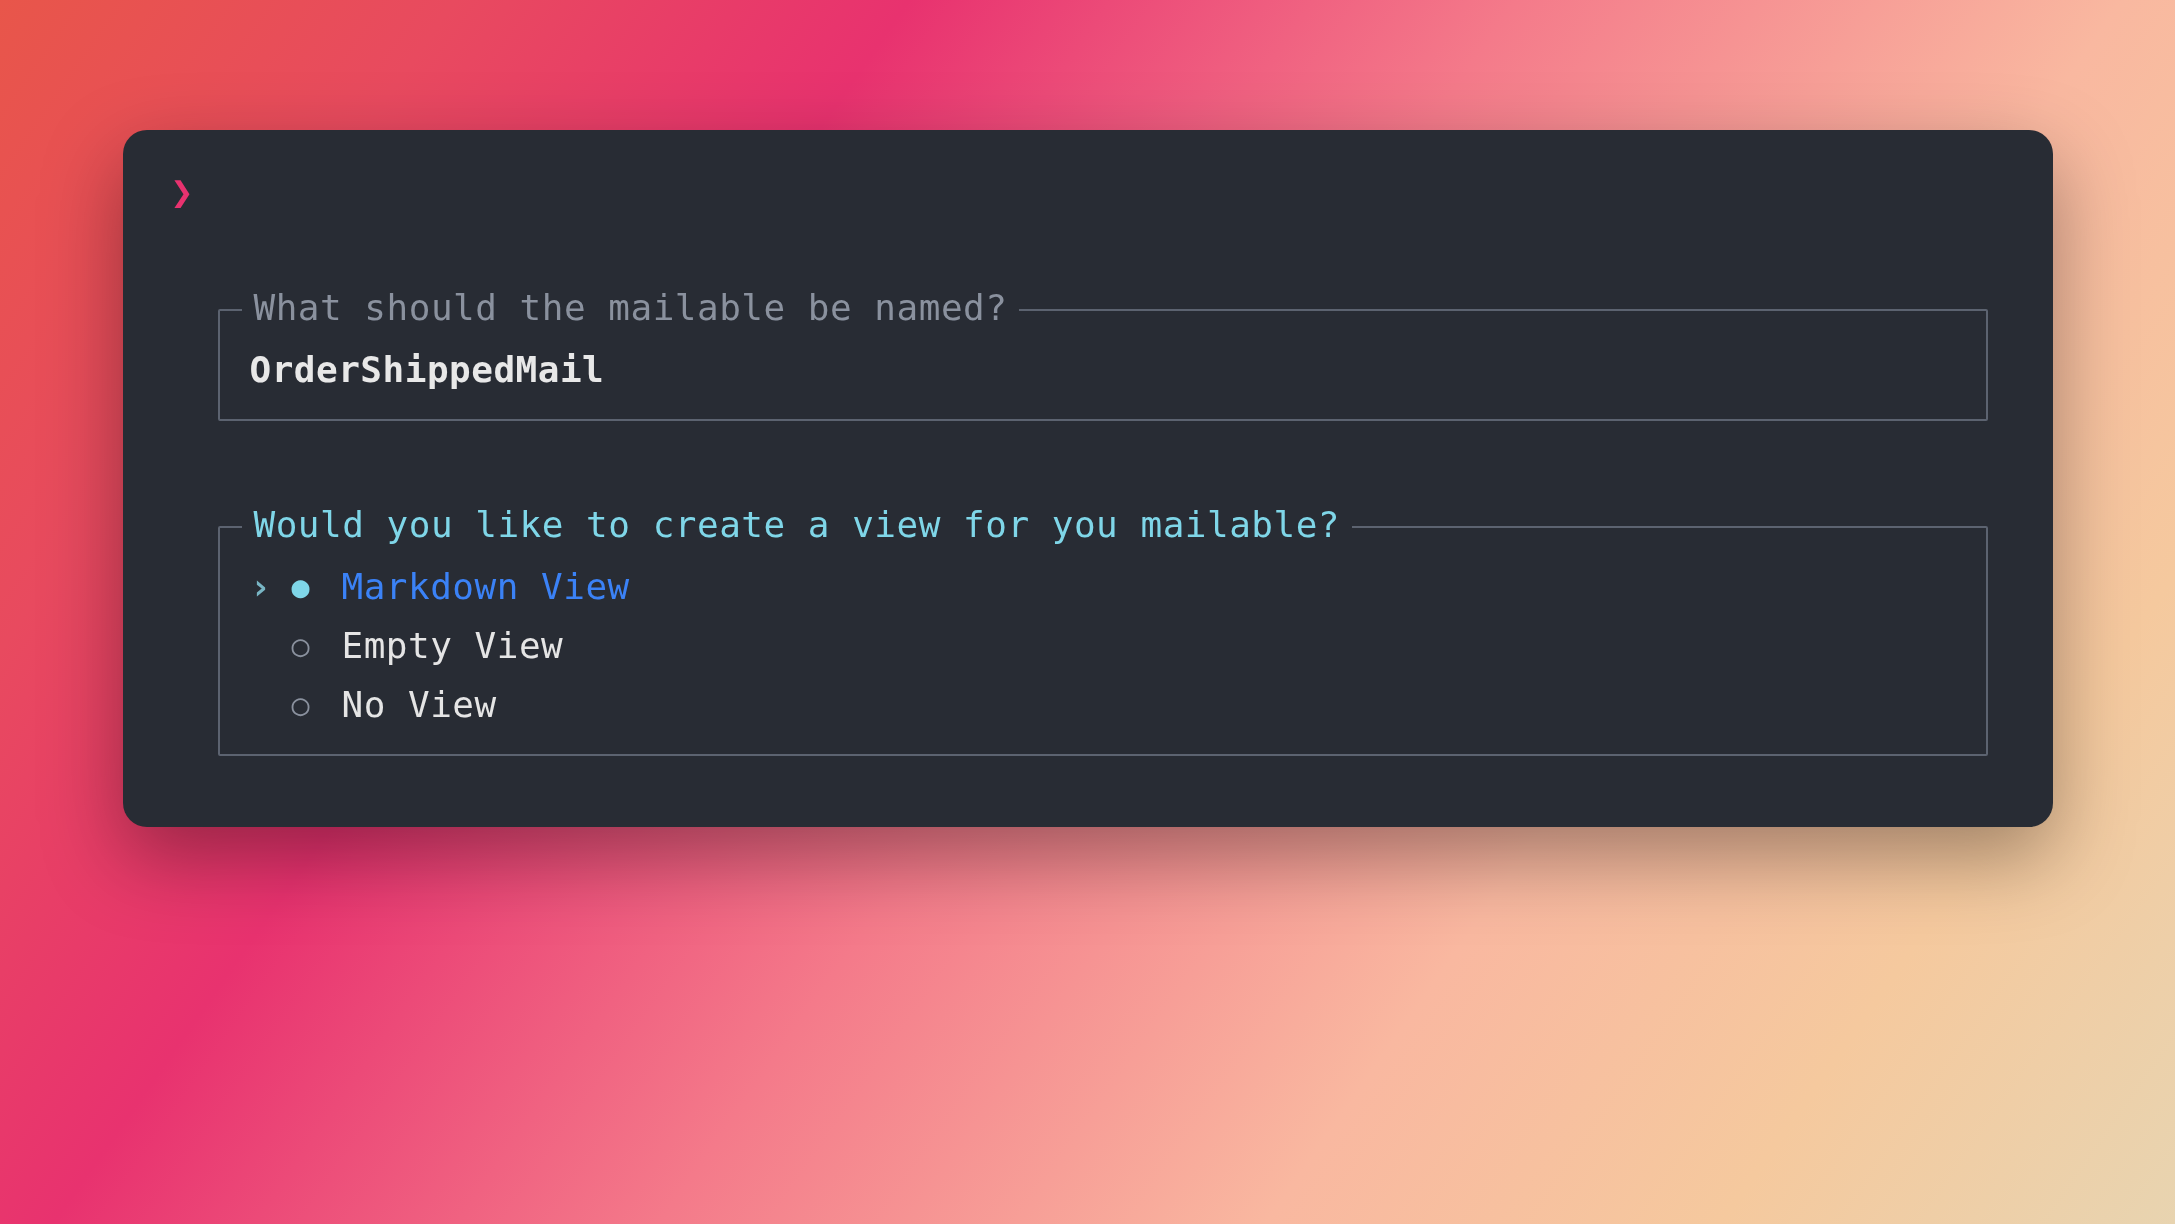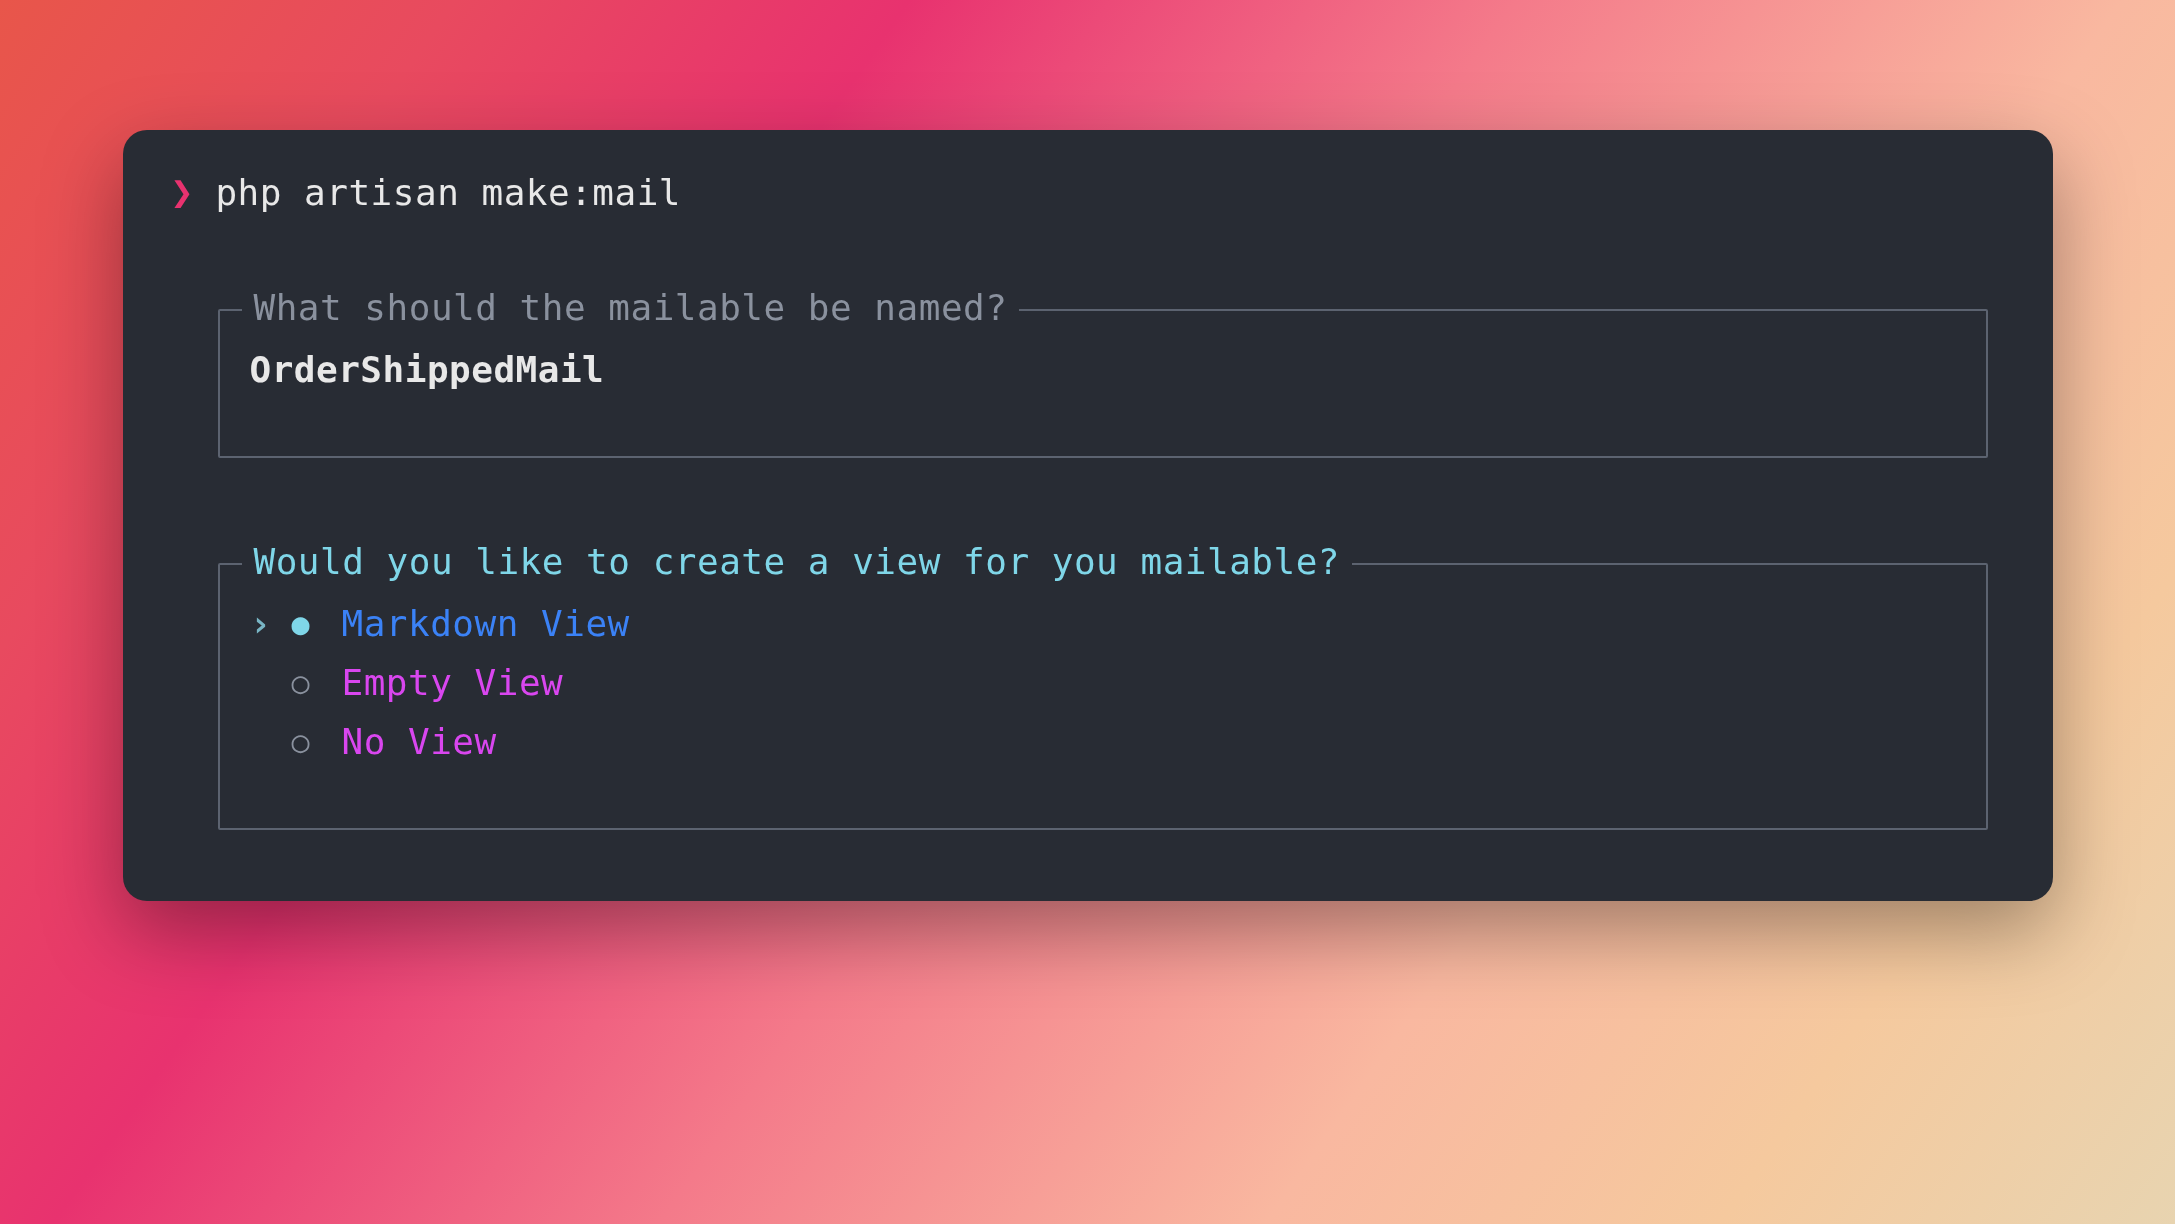--- a/index.html
+++ b/index.html
@@ -54,21 +54,21 @@
       font-weight: 500;
       letter-spacing: 0.5px;
     }
 
     .fieldset {
       position: relative;
       border: 2px solid #5c6370;
       border-radius: 2px;
       margin-left: 55px;
       margin-right: 25px;
-      padding: 38px 30px 66px 30px;
+      padding: 38px 30px 29px 30px;
       margin-bottom: 105px;
     }
 
     .fieldset:last-child {
       margin-bottom: 16px;
     }
 
     .legend {
       position: absolute;
       top: -24px;
@@ -132,33 +132,32 @@
       width: 28px;
     }
 
     .option-label-selected {
       color: #3b82f6;
       font-weight: 500;
       letter-spacing: 0.5px;
     }
 
     .option-label {
-      color: #d946ef;
+      color: #e5e5e5;
       font-weight: 500;
       letter-spacing: 0.5px;
     }
   </style>
 </head>
 <body>
 
 <div class="terminal">
 
   <div class="command-line">
     <span class="prompt-symbol">❯</span>
-    <span class="command-text">php artisan make:mail</span>
   </div>
 
   <div class="fieldset">
     <div class="legend legend-gray">What should the mailable be named?</div>
     <div class="input-value">OrderShippedMail</div>
   </div>
 
   <div class="fieldset">
     <div class="legend legend-cyan">Would you like to create a view for you mailable?</div>
     <div class="options-list">

